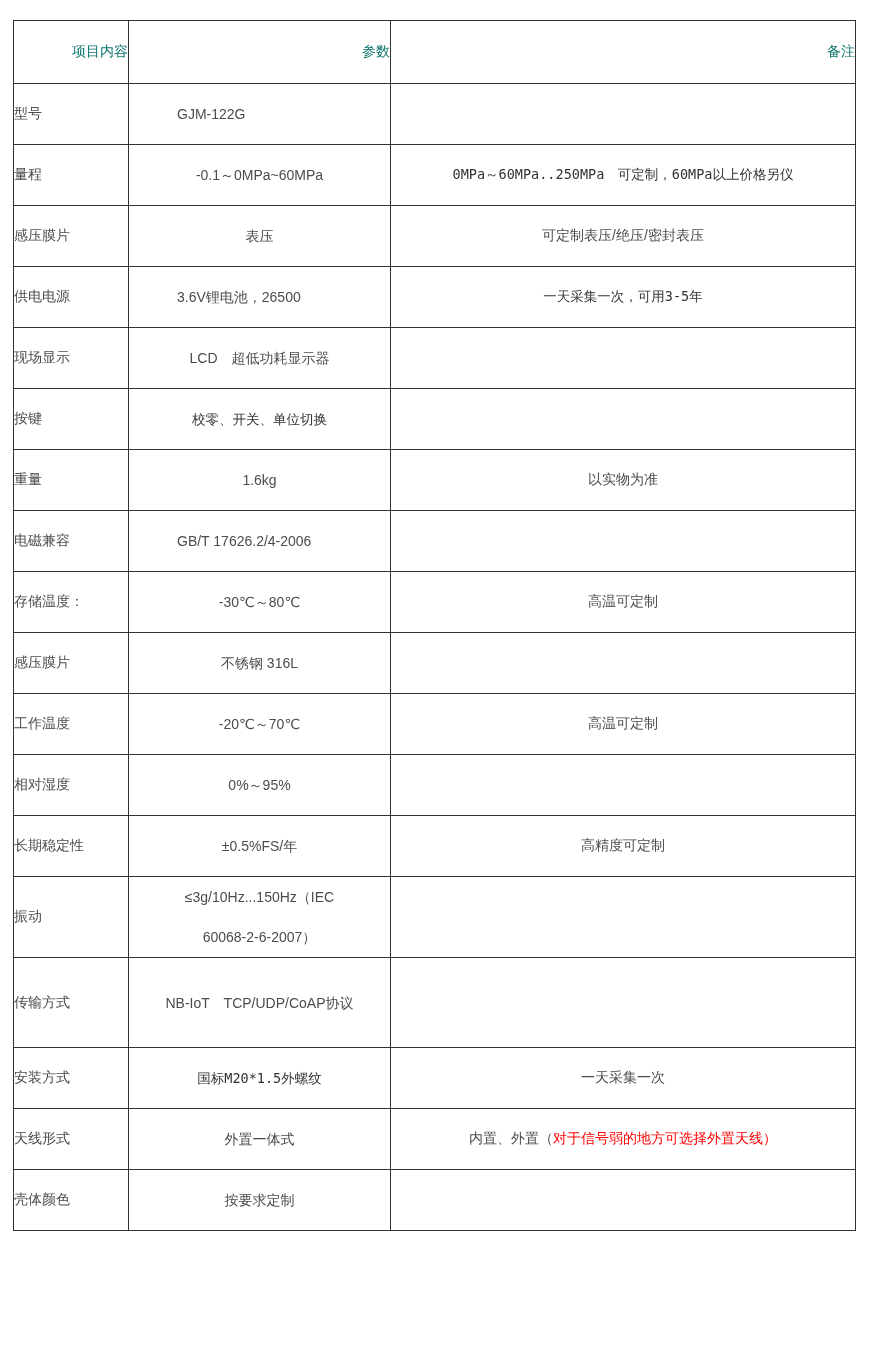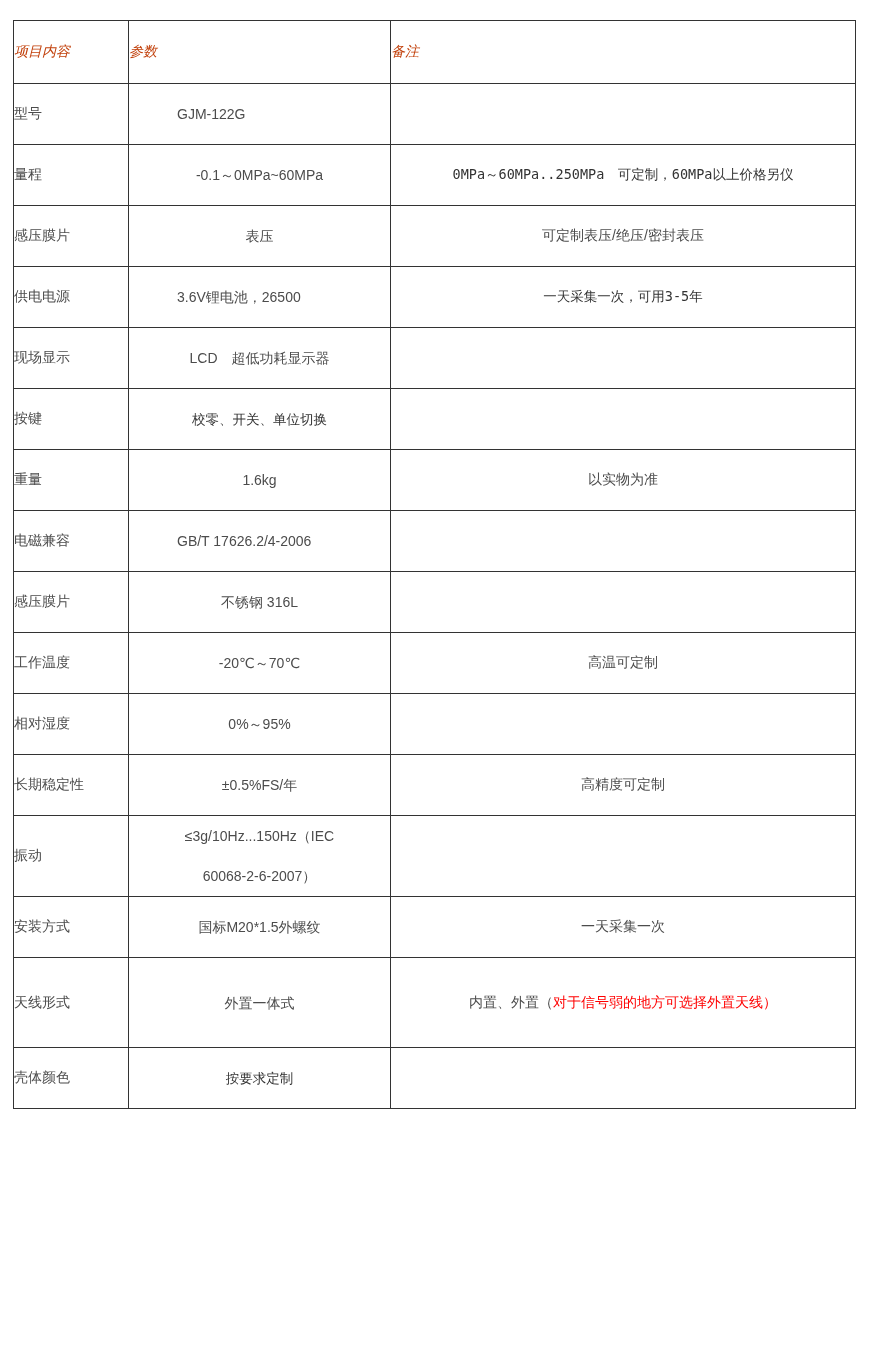--- a/index.html
+++ b/index.html
@@ -32,23 +32,22 @@
     vertical-align: middle;
     overflow: hidden;
   }
   thead tr { height: 63px; }
   tbody tr { height: 61px; }
   
   tbody tr:nth-child(15) { height: 90px; }
 
   th {
     font-weight: normal;
-    text-align: left;
-    color: #c2410c;
-    font-style: italic;
+    text-align: right;
+    color: #0f766e;
   }
   th:first-child { padding-left: 30px; }
 
   td.item {
     text-align: left;
     padding-left: 30px;
   }
   td.param {
     text-align: center;
     white-space: pre-line;
@@ -128,20 +127,25 @@
           <td class="item">重量</td>
           <td class="param">1.6kg</td>
           <td class="remark"><span>以实物为准</span><span class="red"></span></td>
         </tr>
         <tr>
           <td class="item">电磁兼容</td>
           <td class="param">GB/T 17626.2/4-2006</td>
           <td class="remark"><span></span><span class="red"></span></td>
         </tr>
         <tr>
+          <td class="item">存储温度：</td>
+          <td class="param">-30℃～80℃</td>
+          <td class="remark"><span>高温可定制</span><span class="red"></span></td>
+        </tr>
+        <tr>
           <td class="item">感压膜片</td>
           <td class="param">不锈钢 316L</td>
           <td class="remark"><span></span><span class="red"></span></td>
         </tr>
         <tr>
           <td class="item">工作温度</td>
           <td class="param">-20℃～70℃</td>
           <td class="remark"><span>高温可定制</span><span class="red"></span></td>
         </tr>
         <tr>
@@ -154,20 +158,25 @@
           <td class="param">±0.5%FS/年</td>
           <td class="remark"><span>高精度可定制</span><span class="red"></span></td>
         </tr>
         <tr>
           <td class="item">振动</td>
           <td class="param">≤3g/10Hz...150Hz（IEC
 60068-2-6-2007）</td>
           <td class="remark"><span></span><span class="red"></span></td>
         </tr>
         <tr>
+          <td class="item">传输方式</td>
+          <td class="param">NB-IoT　TCP/UDP/CoAP协议</td>
+          <td class="remark"><span></span><span class="red"></span></td>
+        </tr>
+        <tr>
           <td class="item">安装方式</td>
           <td class="param">国标M20*1.5外螺纹</td>
           <td class="remark"><span>一天采集一次</span><span class="red"></span></td>
         </tr>
         <tr>
           <td class="item">天线形式</td>
           <td class="param">外置一体式</td>
           <td class="remark"><span>内置、外置（</span><span class="red">对于信号弱的地方可选择外置天线）</span></td>
         </tr>
         <tr>

